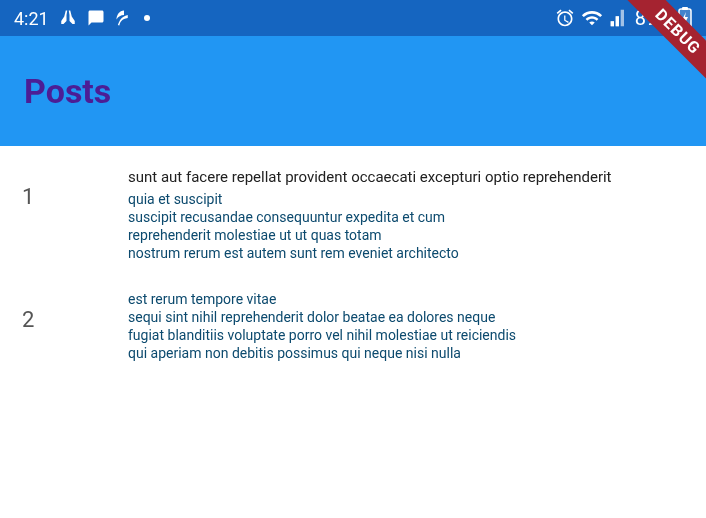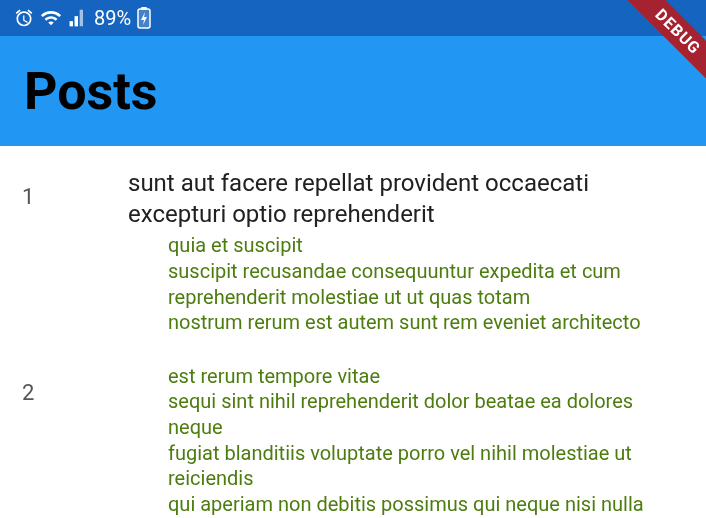--- a/index.html
+++ b/index.html
@@ -43,22 +43,22 @@
     }
     .app-bar {
       width: 100%;
       height: 110px;
       background: #2196f3;
       display: flex;
       align-items: center;
       padding: 0 24px;
     }
     .app-bar-title {
-      color: #000000;
-      font-size: 52px;
+      color: #4c1d95;
+      font-size: 34px;
       font-weight: 700;
     }
     .content {
       padding: 8px 0;
     }
     .list-item {
       display: flex;
       padding: 14px 20px 14px 22px;
       align-items: flex-start;
     }
@@ -66,31 +66,30 @@
       width: 106px;
       flex-shrink: 0;
       font-size: 22px;
       color: #555;
       padding-top: 16px;
     }
     .body {
       flex: 1;
     }
     .title {
-      font-size: 24px;
+      font-size: 15px;
       color: #212121;
       line-height: 1.28;
       margin-bottom: 4px;
     }
     .subtitle {
-      font-size: 20px;
-      color: #4d7c0f;
+      font-size: 14px;
+      color: #0c4a6e;
       line-height: 1.28;
       white-space: pre-line;
-      margin-left: 40px;
     }
     .debug-banner {
       position: absolute;
       top: 18px;
       right: -50px;
       background: #a52330;
       color: #fff;
       font-size: 16px;
       font-weight: 700;
       letter-spacing: 1px;
@@ -101,20 +100,43 @@
     .battery-pct {
       font-size: 20px;
     }
   </style>
 </head>
 <body>
 
 <div class="debug-banner">DEBUG</div>
 
 <div class="status-bar">
+  <div class="status-left">
+    <span>4:21</span>
+    <span class="status-icon">
+      <svg width="18" height="18" viewBox="0 0 24 24" fill="#fff">
+          <path d="M11 2l-1 6v8l-4 4H3v-4l4-6 2-8h2zm2 0h2l2 8 4 6v4h-3l-4-4V8l-1-6z"></path>
+        </svg>
+    </span>
+    <span class="status-icon">
+      <svg width="18" height="18" viewBox="0 0 24 24" fill="#fff">
+          <path d="M20 2H4c-1.1 0-2 .9-2 2v18l4-4h14c1.1 0 2-.9 2-2V4c0-1.1-.9-2-2-2z"></path>
+        </svg>
+    </span>
+    <span class="status-icon">
+      <svg width="18" height="18" viewBox="0 0 24 24" fill="#fff">
+          <path d="M17 8C8 10 5.9 16.17 3.82 21.34l1.89.66C7 17 9 13 17 12V8zm-5-6C6 2 2 8 2 14c2-4 6-6 10-6V2z"></path>
+        </svg>
+    </span>
+    <span class="status-icon">
+      <svg width="8" height="8" viewBox="0 0 8 8" fill="#fff">
+          <circle cx="4" cy="4" r="3"></circle>
+        </svg>
+    </span>
+  </div>
   <div class="status-right">
     <span class="status-icon">
       <svg width="20" height="20" viewBox="0 0 24 24" fill="#fff">
           <path d="M22 5.72l-4.6-3.86-1.29 1.53 4.6 3.86L22 5.72zM7.88 3.39L6.6 1.86 2 5.71l1.29 1.53 4.59-3.85zM12 4c-4.97 0-9 4.03-9 9s4.02 9 9 9c4.97 0 9-4.03 9-9s-4.03-9-9-9zm0 16c-3.87 0-7-3.13-7-7s3.13-7 7-7 7 3.13 7 7-3.13 7-7 7zm.5-11H11v6l4.75 2.85.75-1.23-4-2.37V9z"></path>
         </svg>
     </span>
     <span class="status-icon">
       <svg width="22" height="22" viewBox="0 0 24 24" fill="#fff">
           <path d="M1 9l2 2c4.97-4.97 13.03-4.97 18 0l2-2C16.93 2.93 7.08 2.93 1 9zm8 8l3 3 3-3c-1.65-1.66-4.34-1.66-6 0zm-4-4l2 2c2.76-2.76 7.24-2.76 10 0l2-2C15.14 9.14 8.87 9.14 5 13z"></path>
         </svg>

